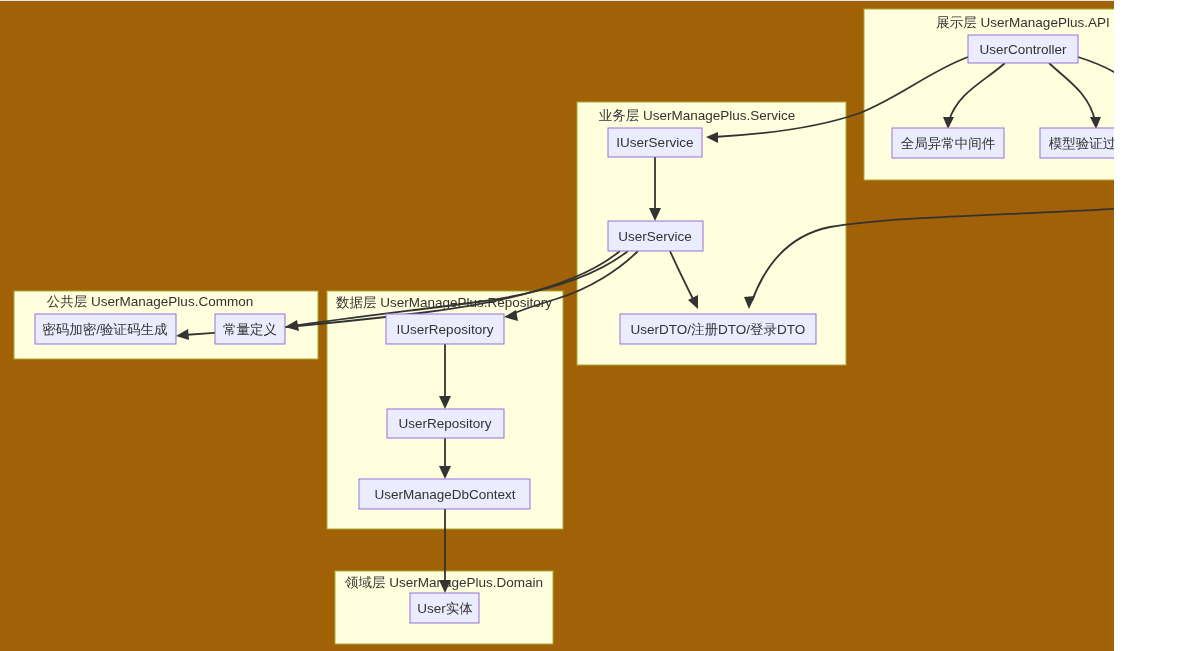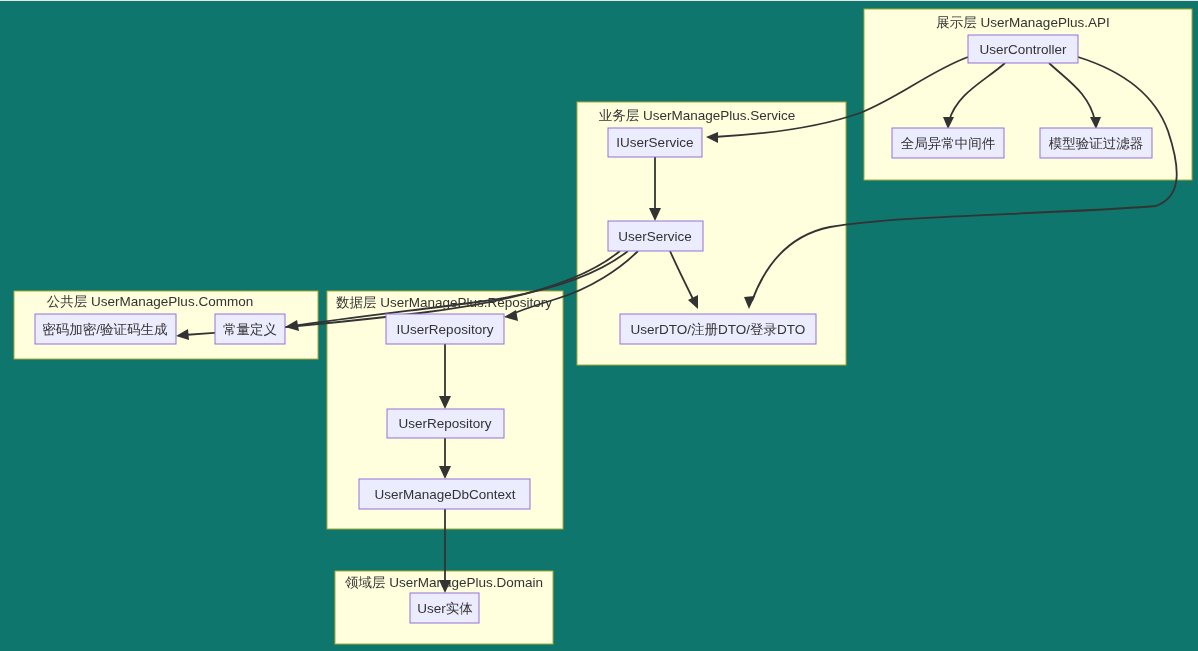--- a/index.html
+++ b/index.html
@@ -5,23 +5,23 @@
   html, body {
     margin: 0;
     padding: 0;
     background: #ffffff;
   }
   body {
     font-family: "Liberation Sans", "DejaVu Sans", sans-serif;
   }
   #page {
     position: relative;
-    width: 1198px;
+    width: 1114px;
     height: 651px;
-    background: #0f766e;
+    background: #a16207;
     border-top: 1px solid #e6e6e6;
     box-sizing: border-box;
     overflow: hidden;
   }
   #diagram {
     display: block;
     width: 1198px;
     height: 651px;
   }
   .cluster-rect {

